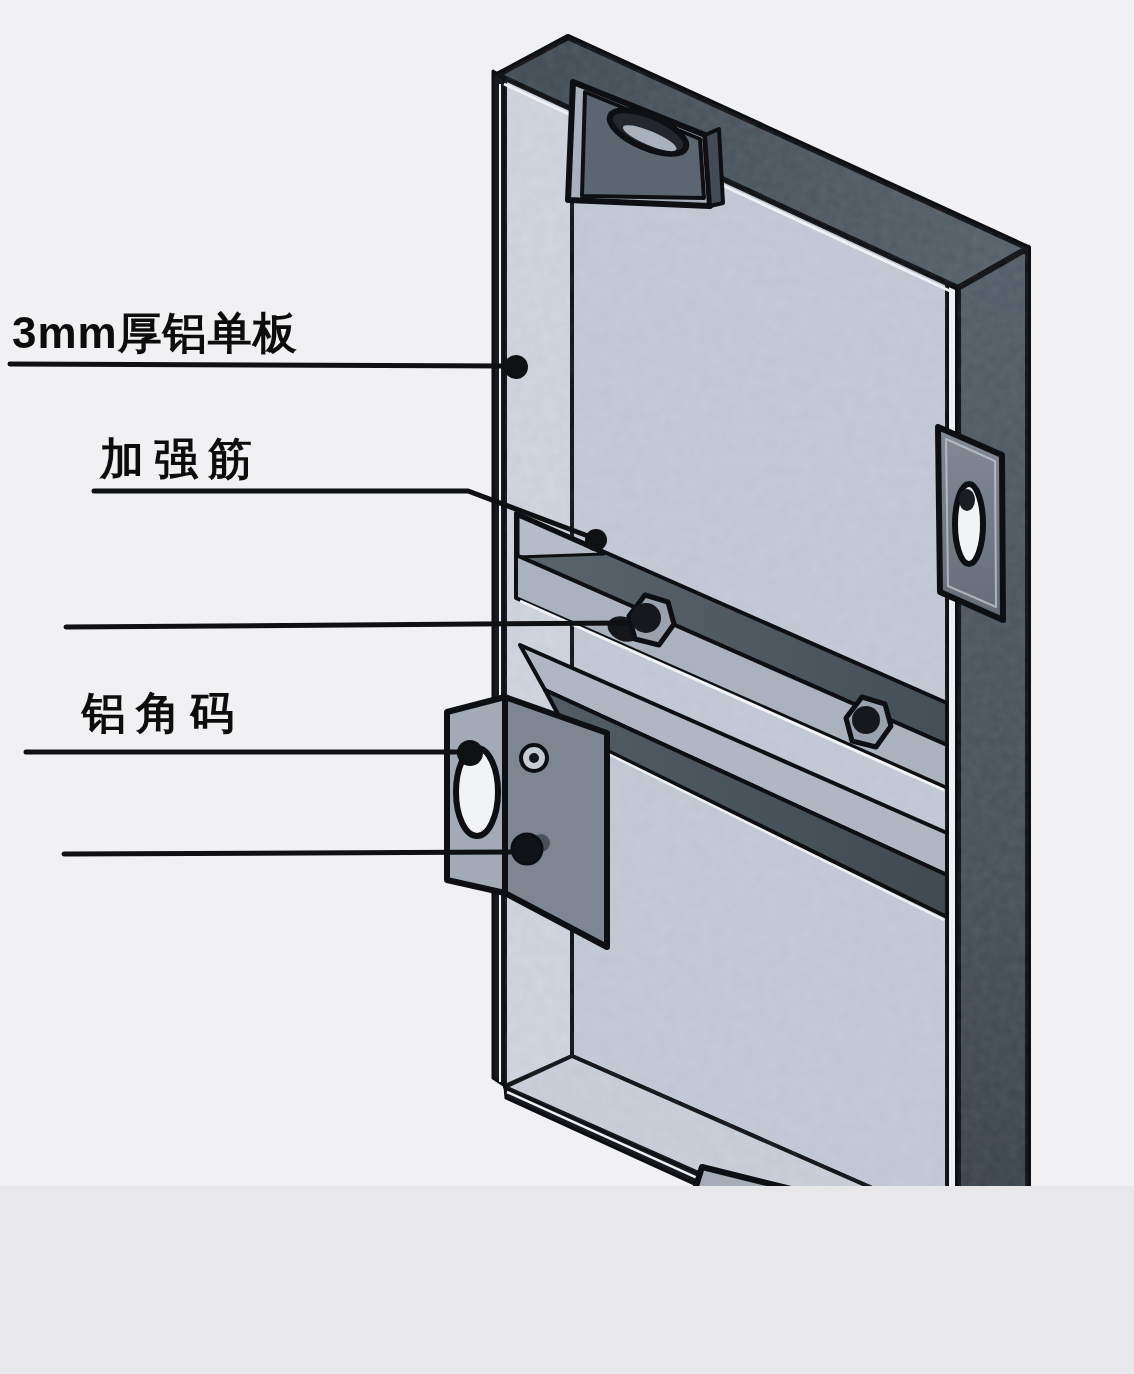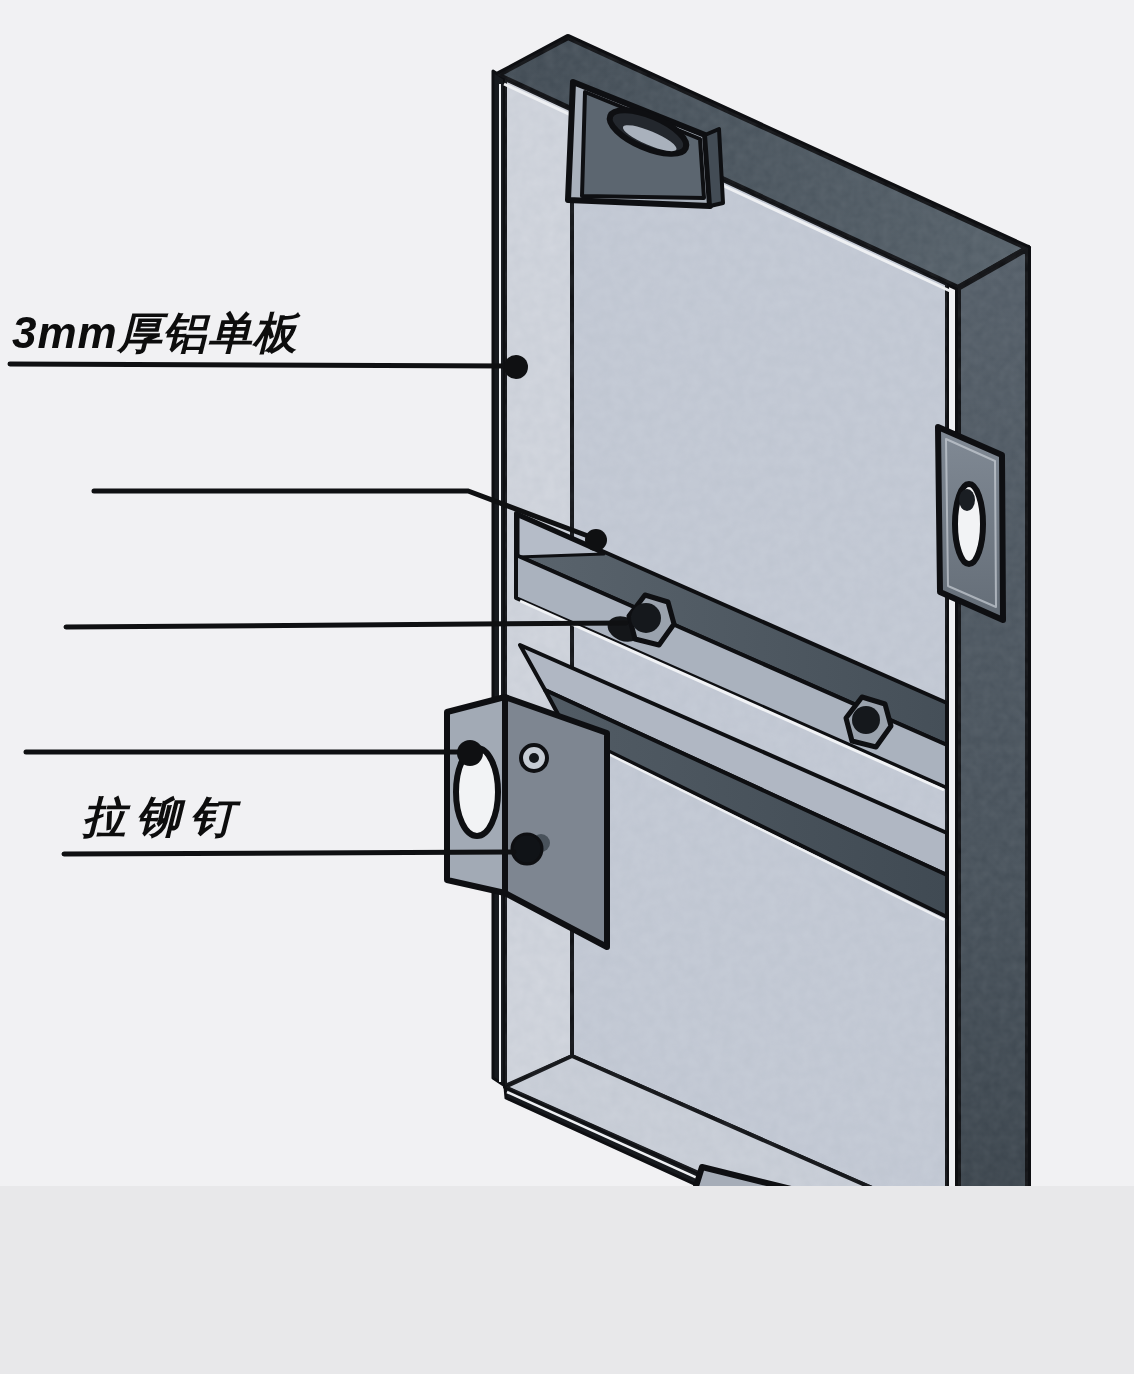--- a/index.html
+++ b/index.html
@@ -2,21 +2,20 @@
 <html><head>
 <meta charset="utf-8">
 <style>
   html,body{margin:0;padding:0;background:#e8e8ea;}
   .stage{
     position:relative;
     width:1134px;height:1186px;
     background:#f1f1f3;
     overflow:hidden;
     font-family:"Liberation Sans","DejaVu Sans",sans-serif;
-    font-style:italic;
   }
   .stage svg{position:absolute;left:0;top:0;}
   .callout{
     position:absolute;
     font-weight:700;
     font-size:44px;
     color:#0d0d0d;
     white-space:nowrap;
     line-height:1.05;
   }
@@ -171,18 +170,19 @@
   </g>
   <g fill="#0f1012">
     <circle cx="516" cy="367" r="12"></circle>
     <circle cx="596" cy="540" r="11"></circle>
     <circle cx="470" cy="753" r="13"></circle>
   </g>
 </svg>
 
 <div class="callout ls1" style="left:12px;top:310px;">3mm厚铝单板</div>
 
+<div class="callout ls2" style="left:100px;top:436px;">加强筋</div>
 
 
+<div class="callout ls2" style="left:82px;top:690px;">铝角码</div>
 
-<div class="callout ls2" style="left:82px;top:794px;">拉铆钉</div>
 
 </div>
 
 </body></html>

